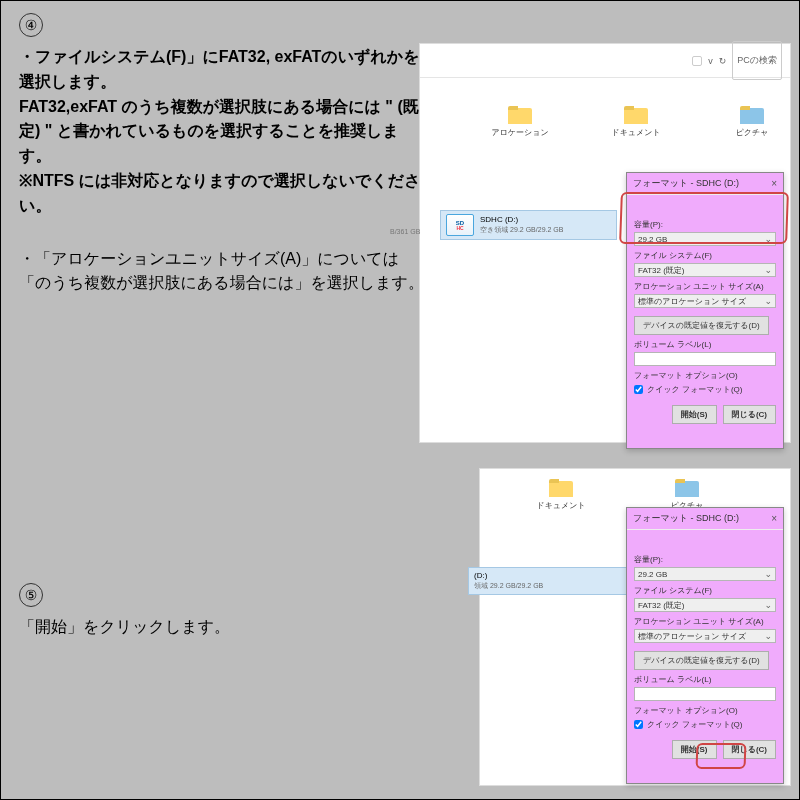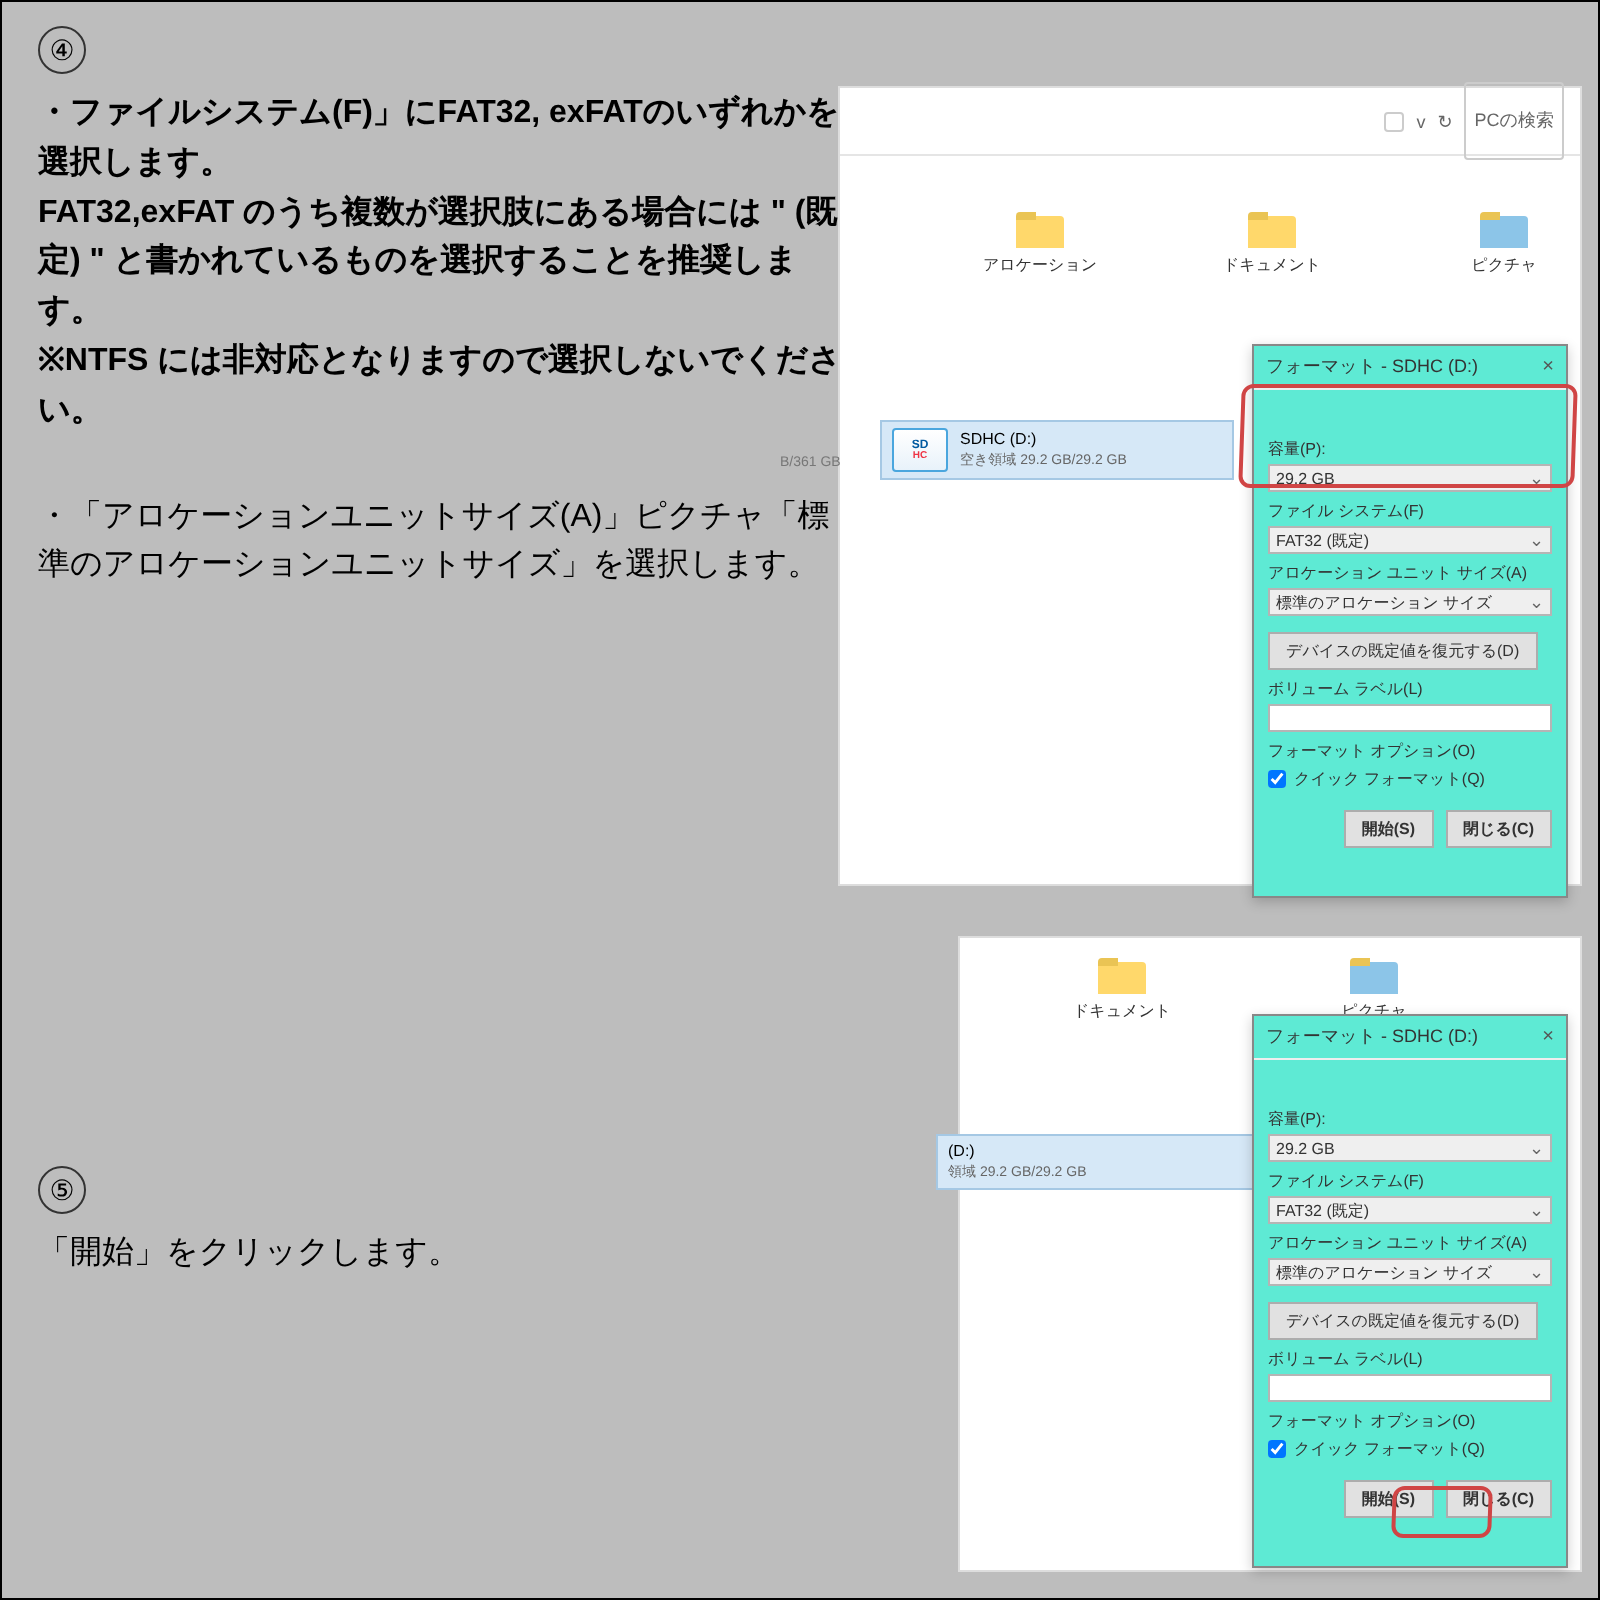--- a/index.html
+++ b/index.html
@@ -126,21 +126,21 @@
   .sdhc-icon .hc { color: #e34; font-size: 5px; line-height:1; }
   .drive-text { display: flex; flex-direction: column; gap: 1px; }
   .drive-free { font-size: 7px; color: #666; }
   .storage-text {
     position: absolute; left: -30px; font-size: 7px; color: #777; top: 150px;
   }
 
   
   .dlg {
     position: absolute;
-    background: #5eead4;
+    background: #f0abfc;
     border: 1px solid #888;
     box-shadow: 0 2px 6px rgba(0,0,0,.2);
     width: 158px;
     font-size: 8px;
     color: #333;
   }
   .shot1 .dlg { right: 6px; top: 94px; }
   .shot2 .dlg { right: 6px; top: 38px; }
 
   .dlg-title {
@@ -203,21 +203,21 @@
 </head>
 <body>
 
 
 
 
 <div class="step-circle">④</div>
 <div class="instr" style="white-space: pre-line; font-weight: bold;">・ファイルシステム(F)」にFAT32, exFATのいずれかを選択します。
 FAT32,exFAT のうち複数が選択肢にある場合には " (既定) " と書かれているものを選択することを推奨します。
 ※NTFS には非対応となりますので選択しないでください。</div>
-<div class="instr small">・「アロケーションユニットサイズ(A)」ピクチャ「標準のアロケーションユニットサイズ」を選択します。</div>
+<div class="instr small">・「アロケーションユニットサイズ(A)」については「のうち複数が選択肢にある場合には」を選択します。</div>
 
 
 <div style="position:absolute; top: 570px; left:0;">
   <div class="step-circle">⑤</div>
   <div class="instr">「開始」をクリックします。</div>
 </div>
 
 
 <div class="shot shot1">
   <div class="win-toolbar">

